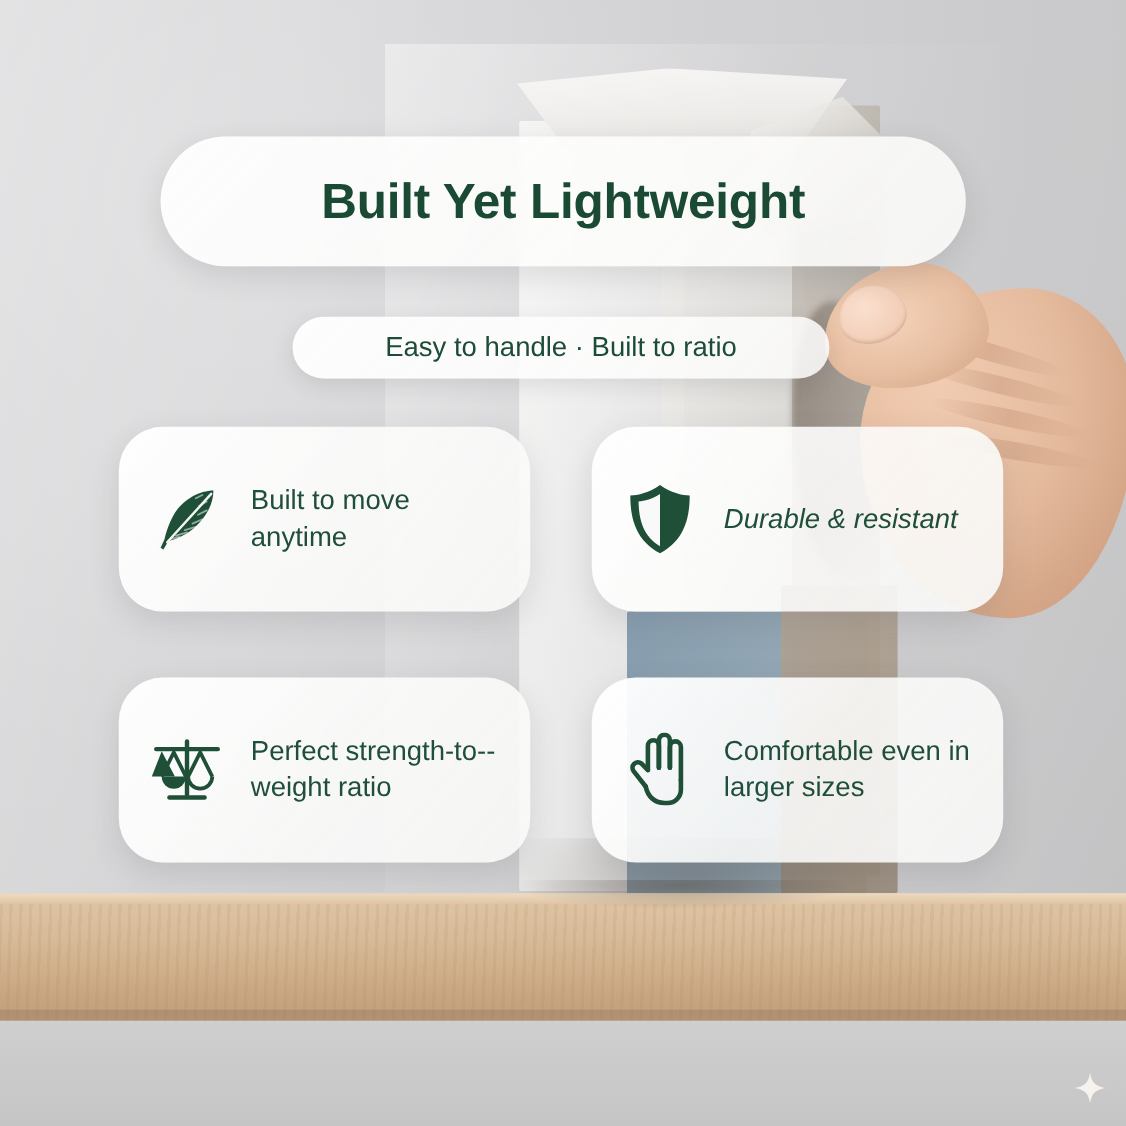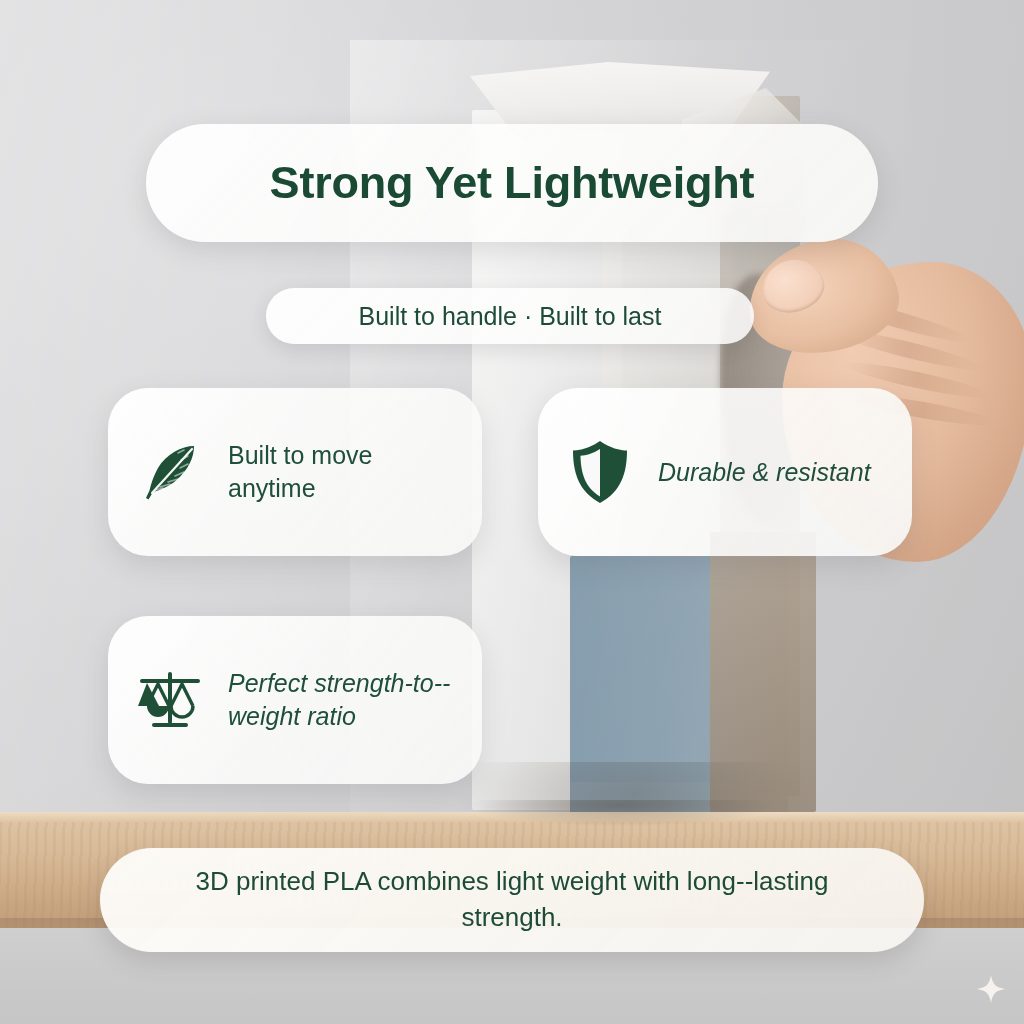--- a/index.html
+++ b/index.html
@@ -166,21 +166,21 @@
   }
 
   .card{
     position:absolute;width:374px;height:168px;border-radius:40px;
     background:linear-gradient(130deg, rgba(255,255,255,.96) 0%, rgba(252,252,251,.88) 52%, rgba(248,248,247,.92) 100%);
     box-shadow:0 10px 26px rgba(80,80,85,.15);
     display:flex;align-items:center;padding:0 26px;box-sizing:border-box;gap:22px;
   }
   .card.c1{left:108px;top:388px;}
   .card.c2{left:538px;top:388px;font-style:italic;}
-  .card.c3{left:108px;top:616px;font-style:italic;}
+  .card.c3{left:108px;top:616px;}
   .card.c4{left:538px;top:616px;}
   .card .ico{flex:0 0 auto;width:72px;height:72px;display:flex;align-items:center;justify-content:center;}
   .card .ico svg{display:block;}
   .card .txt{
     font-size:25px;line-height:1.32;color:#1f4f3a;font-weight:400;
   }
 
   .pill-foot{
     position:absolute;left:100px;top:848px;width:824px;height:104px;
     border-radius:52px;
@@ -230,25 +230,25 @@
   <div class="shelf-front-shadow"></div>
   <div class="floor"></div>
 
   <div class="sparkle">
     <svg width="30" height="30" viewBox="0 0 30 30">
       <path d="M15 1 C16.4 10.2 19.8 13.6 29 15 C19.8 16.4 16.4 19.8 15 29 C13.6 19.8 10.2 16.4 1 15 C10.2 13.6 13.6 10.2 15 1 Z" fill="#f6f3ee"></path>
     </svg>
   </div>
 
   <div class="pill-title">
-    <h1>Strong Yet Lightweight</h1>
+    <h1>Built Yet Lightweight</h1>
   </div>
 
   <div class="pill-sub">
-    <span>Built to handle · Built to last</span>
+    <span>Easy to handle · Built to ratio</span>
   </div>
 
   <div class="card c1">
     <span class="ico">
       <svg width="64" height="64" viewBox="0 0 64 64">
         <path d="M56 6 C44 6 28 14 20 28 C15.5 36 13 44 11.5 50.5 L8 58 L10.5 59.5 L15 52 C22 50 31 46.5 38 40.5 C50 30 56 18 56 6 Z" fill="#1f5037"></path>
         <path d="M54 9 L14 53" stroke="#f3f5f3" stroke-width="2.2" fill="none" stroke-linecap="round"></path>
         <path d="M46 10 L40 13 M50 16 L43 20 M50 24 L42 28 M46 32 L37 36 M40 39 L30 42 M32 44 L22 47 M25 48 L17 50" stroke="#f3f5f3" stroke-width="1.6" fill="none" stroke-linecap="round" opacity=".55"></path>
       </svg>
     </span>
@@ -276,18 +276,29 @@
         <path d="M8 15 L20 38 L-1 38 Z" transform="translate(5,0)" fill="#1f5037"></path>
         <path d="M13 38 A11 11 0 0 0 35 38 Z" fill="#1f5037"></path>
         <path d="M13 38 L24 16 L35 38" fill="none" stroke="#1f5037" stroke-width="3.4" stroke-linejoin="round"></path>
         <path d="M37 38 L48 16 L59 38" fill="none" stroke="#1f5037" stroke-width="3.4" stroke-linejoin="round"></path>
         <path d="M37 38 A11 11 0 0 0 59 38" fill="none" stroke="#1f5037" stroke-width="3.4"></path>
       </svg>
     </span>
     <span class="txt">Perfect strength-to--weight ratio</span>
   </div>
 
-
-  <div class="pill-foot">
-    <span>3D printed PLA combines light weight with long--lasting strength.</span>
-  </div>
+  <div class="card c4">
+    <span class="ico">
+      <svg width="62" height="68" viewBox="0 0 62 68">
+        <g fill="none" stroke="#1f5037" stroke-width="4.2" stroke-linecap="round" stroke-linejoin="round">
+          <path d="M20 34 V12 a5 5 0 0 1 10 0 v20"></path>
+          <path d="M30 32 V7 a5 5 0 0 1 10 0 v25"></path>
+          <path d="M40 32 V13 a5 5 0 0 1 10 0 v30"></path>
+          <path d="M20 34 l-6 -6 a5 5 0 0 0 -7 7 l11 14"></path>
+          <path d="M18 49 c2 10 9 15 17 15 h3 a12 12 0 0 0 12 -12 V43"></path>
+        </g>
+      </svg>
+    </span>
+    <span class="txt">Comfortable even in larger sizes</span>
+  </div>
+
 
 </div>
 
 </body></html>

